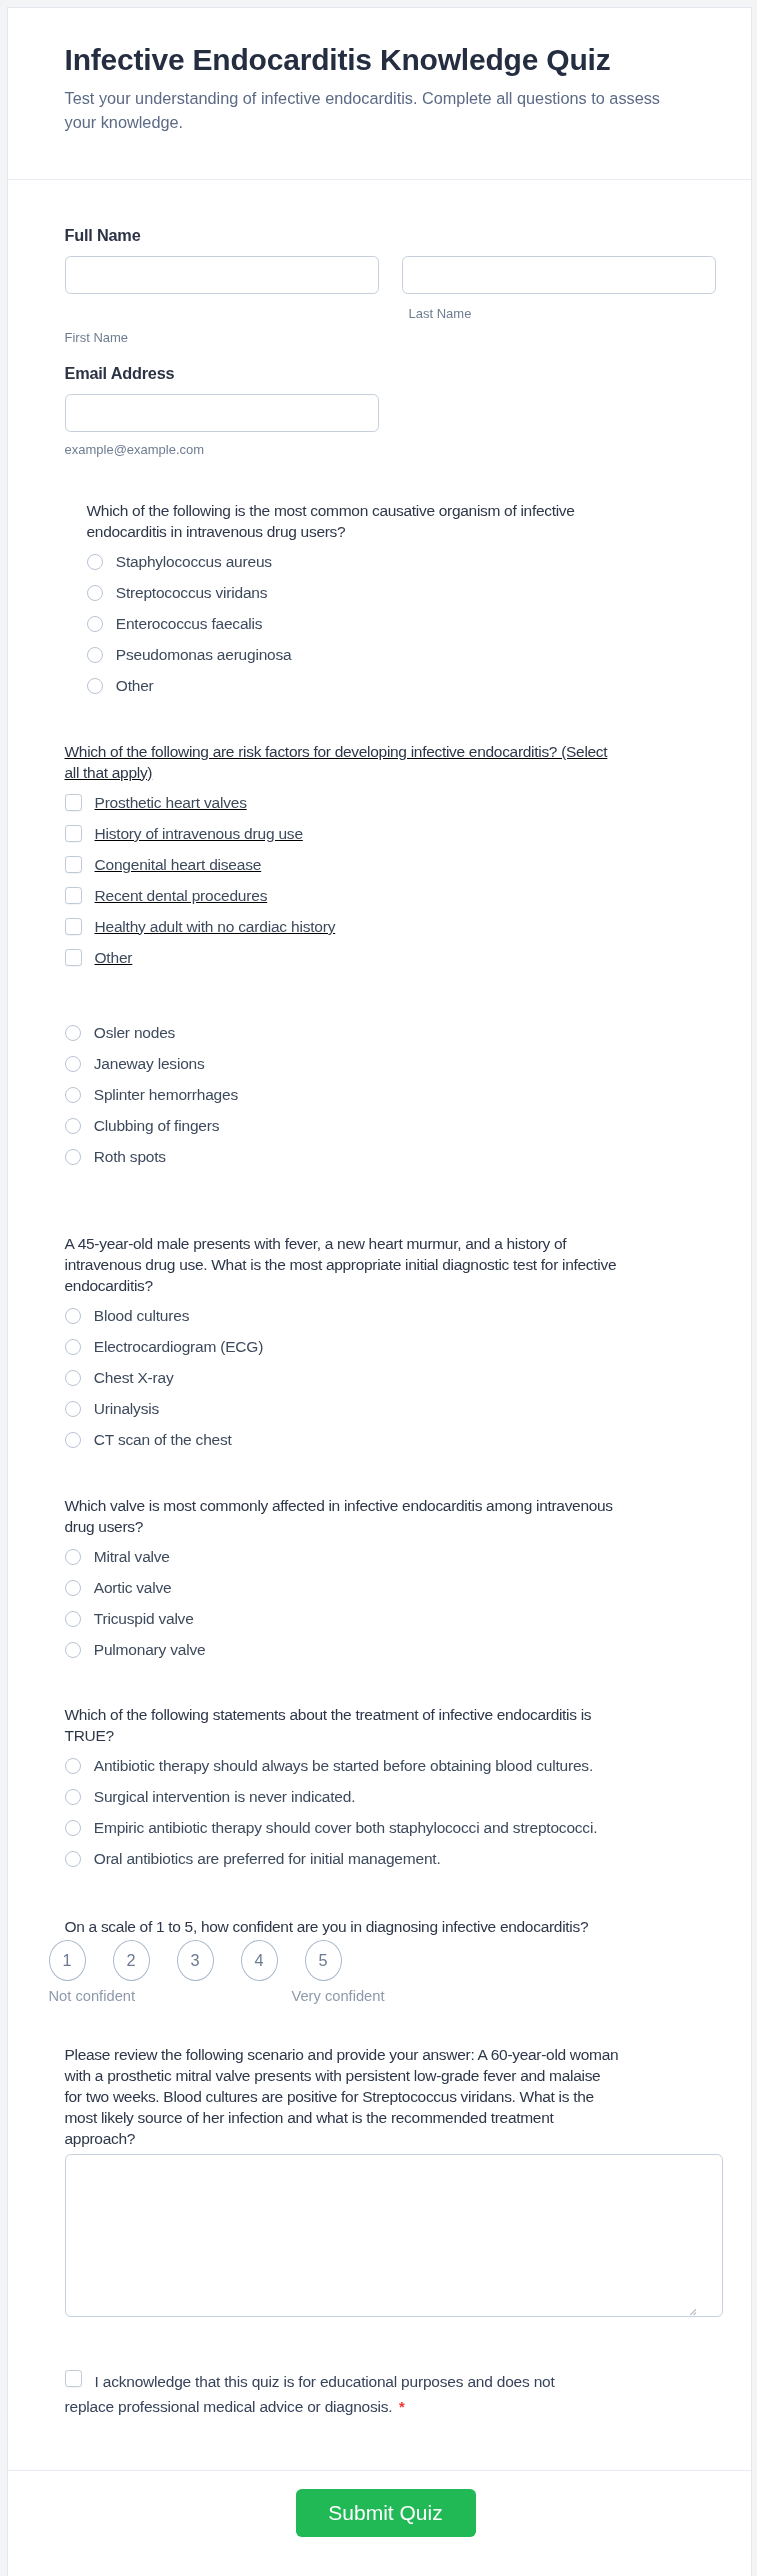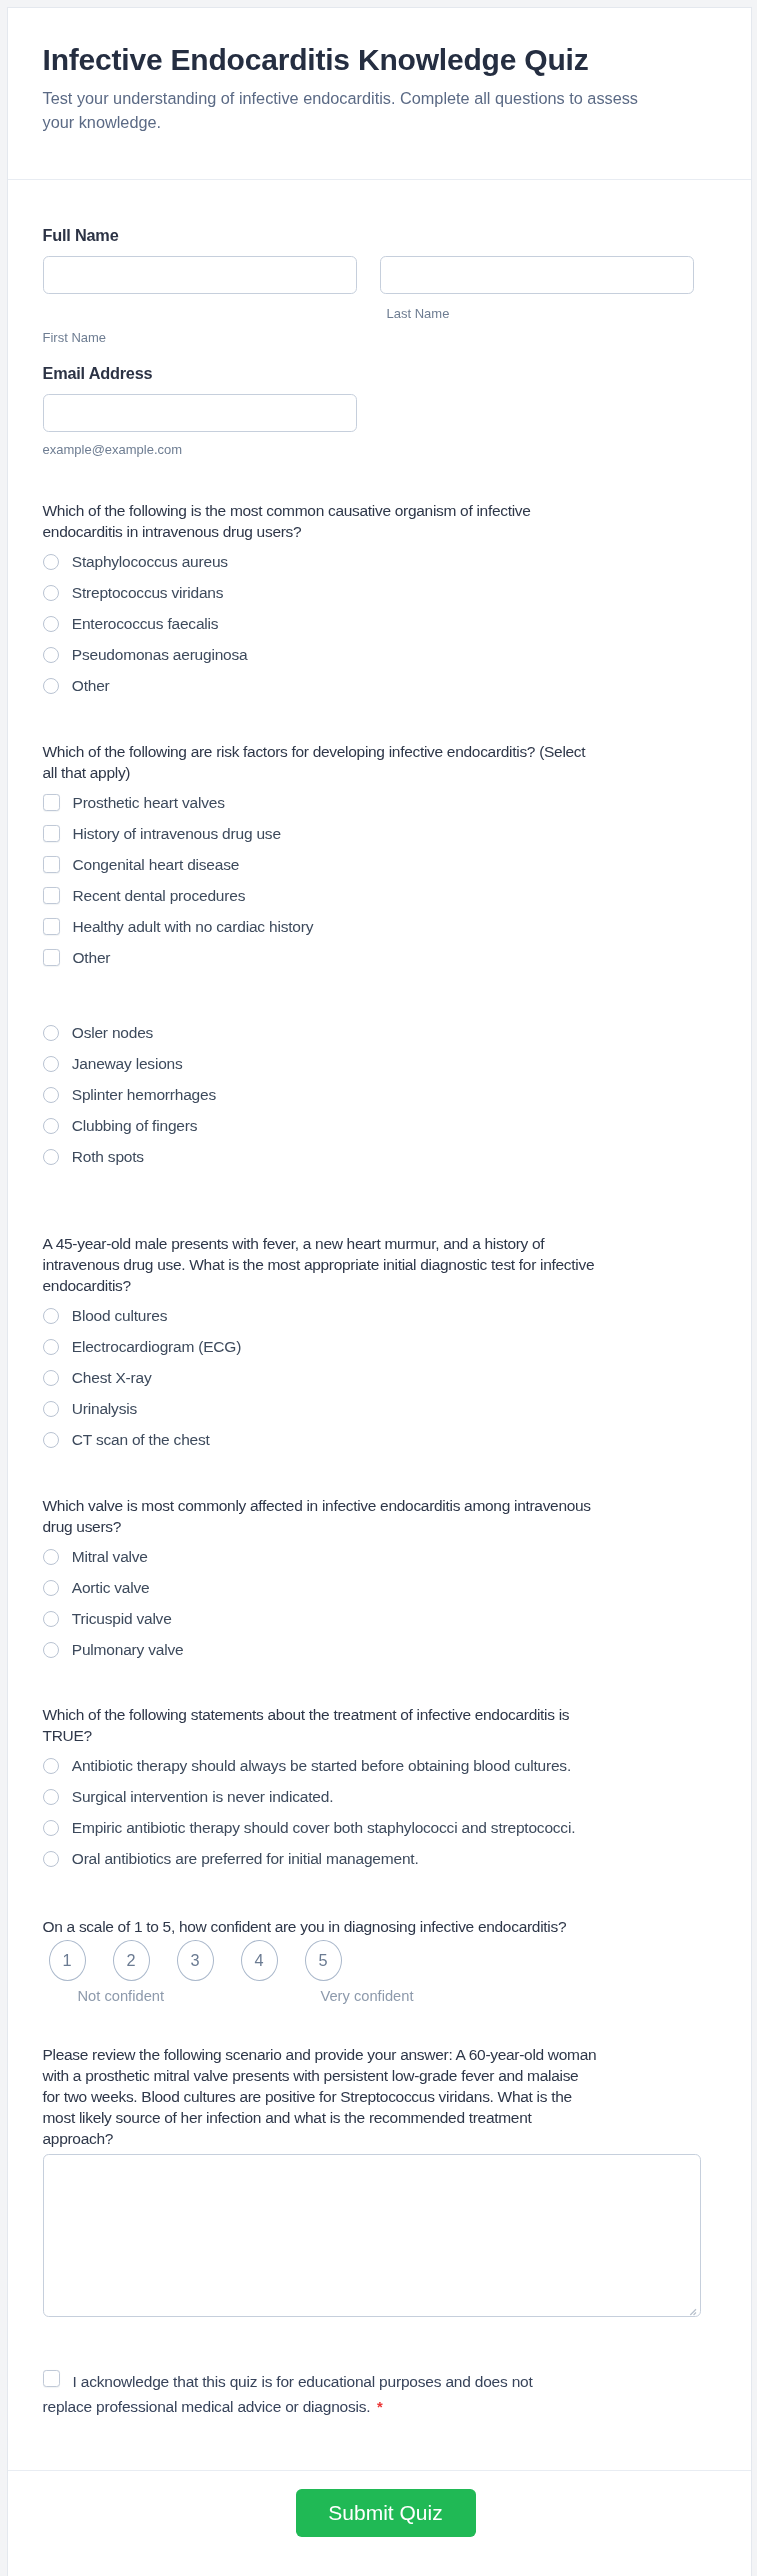--- a/index.html
+++ b/index.html
@@ -1,21 +1,21 @@
 <!DOCTYPE html>
 <html style="font-size:13px"><head>
 <meta charset="utf-8">
 <style>
   * { margin:0; padding:0; box-sizing:border-box; }
   html,body { background:#f3f4f6; font-family:"Liberation Sans", sans-serif; }
   #page { position:relative; width:758px; height:2576px; margin:0 auto; background:#f3f4f6; overflow:hidden; }
   #card { position:absolute; left:6.5px; top:6.5px; width:745px; height:2569px; background:#ffffff;
           border:0.8px solid #e4e8ee; border-bottom:none; }
   .abs { position:absolute; }
-  .content-x { left:35px; }
+  .content-x { left:57px; }
 
   .form-title { font-size:30px; font-weight:700; color:#252e41; line-height:36px; letter-spacing:-0.2px; }
   .form-subtitle { font-size:16.3px; color:#5b6a85; line-height:24.4px; white-space:pre-line; width:660px; }
   .divider { left:0; width:100%; height:1.6px; background:#e8ecf2; }
 
   .field-label { font-size:16.3px; font-weight:600; color:#2c3345; letter-spacing:-0.2px; }
   .q-label { font-size:15.5px; font-weight:500; color:#2e3749; line-height:21px; letter-spacing:-0.3px;
              white-space:pre-line; width:662px; }
   .text-input { width:314px; height:38px; border:1.6px solid #c6cfdc; border-radius:5.7px; background:#fff;
                 font-size:16.3px; color:#2c3345; padding:0 9.8px; outline:none; }
@@ -68,21 +68,21 @@
     </div>
     <div class="abs content-x" style="top:298px; width:652px;">
       <span class="sublabel" style="position:absolute; left:0;margin-top:24px;">First Name</span>
       <span class="sublabel" style="position:absolute; left:344px;">Last Name</span>
     </div>
 
     <div class="abs content-x field-label" style="top:356px;">Email Address</div>
     <input type="text" class="abs content-x text-input" style="top: 386px;" value="">
     <div class="abs content-x sublabel" style="top:434px;">example@example.com</div>
 
-    <div class="abs content-x" style="top:492px;">
+    <div class="abs content-x" style="top:492px;margin-left:22px;">
       <div class="q-label">Which of the following is the most common causative organism of infective
 endocarditis in intravenous drug users?</div>
       <div class="opts">
         <div class="opt">
             <span class="radio"></span>
             <span class="opt-label">Staphylococcus aureus</span>
           </div>
         <div class="opt">
             <span class="radio"></span>
             <span class="opt-label">Streptococcus viridans</span>
@@ -95,21 +95,21 @@
             <span class="radio"></span>
             <span class="opt-label">Pseudomonas aeruginosa</span>
           </div>
         <div class="opt">
             <span class="radio"></span>
             <span class="opt-label">Other</span>
           </div>
       </div>
     </div>
 
-    <div class="abs content-x" style="top:733px;">
+    <div class="abs content-x" style="top:733px;text-decoration:underline;">
       <div class="q-label">Which of the following are risk factors for developing infective endocarditis? (Select
 all that apply)</div>
       <div class="opts">
         <div class="opt">
             <span class="checkbox"></span>
             <span class="opt-label">Prosthetic heart valves</span>
           </div>
         <div class="opt">
             <span class="checkbox"></span>
             <span class="opt-label">History of intravenous drug use</span>
@@ -243,21 +243,21 @@
       <div class="scale-circle">
           <span class="scale-num">3</span>
         </div>
       <div class="scale-circle">
           <span class="scale-num">4</span>
         </div>
       <div class="scale-circle">
           <span class="scale-num">5</span>
         </div>
     </div>
-    <div class="abs scale-labels" style="left:41px; top:1980px; height:19.6px;margin-left:29px;">
+    <div class="abs scale-labels" style="left:41px; top:1980px; height:19.6px;">
       <span class="scale-left">Not confident</span>
       <span class="scale-right">Very confident</span>
     </div>
 
     <div class="abs content-x q-label" style="top:2036px;">Please review the following scenario and provide your answer: A 60-year-old woman
 with a prosthetic mitral valve presents with persistent low-grade fever and malaise
 for two weeks. Blood cultures are positive for Streptococcus viridans. What is the
 most likely source of her infection and what is the recommended treatment
 approach?</div>
     <textarea class="abs content-x essay-box" style="top: 2146px;" value=""></textarea>

